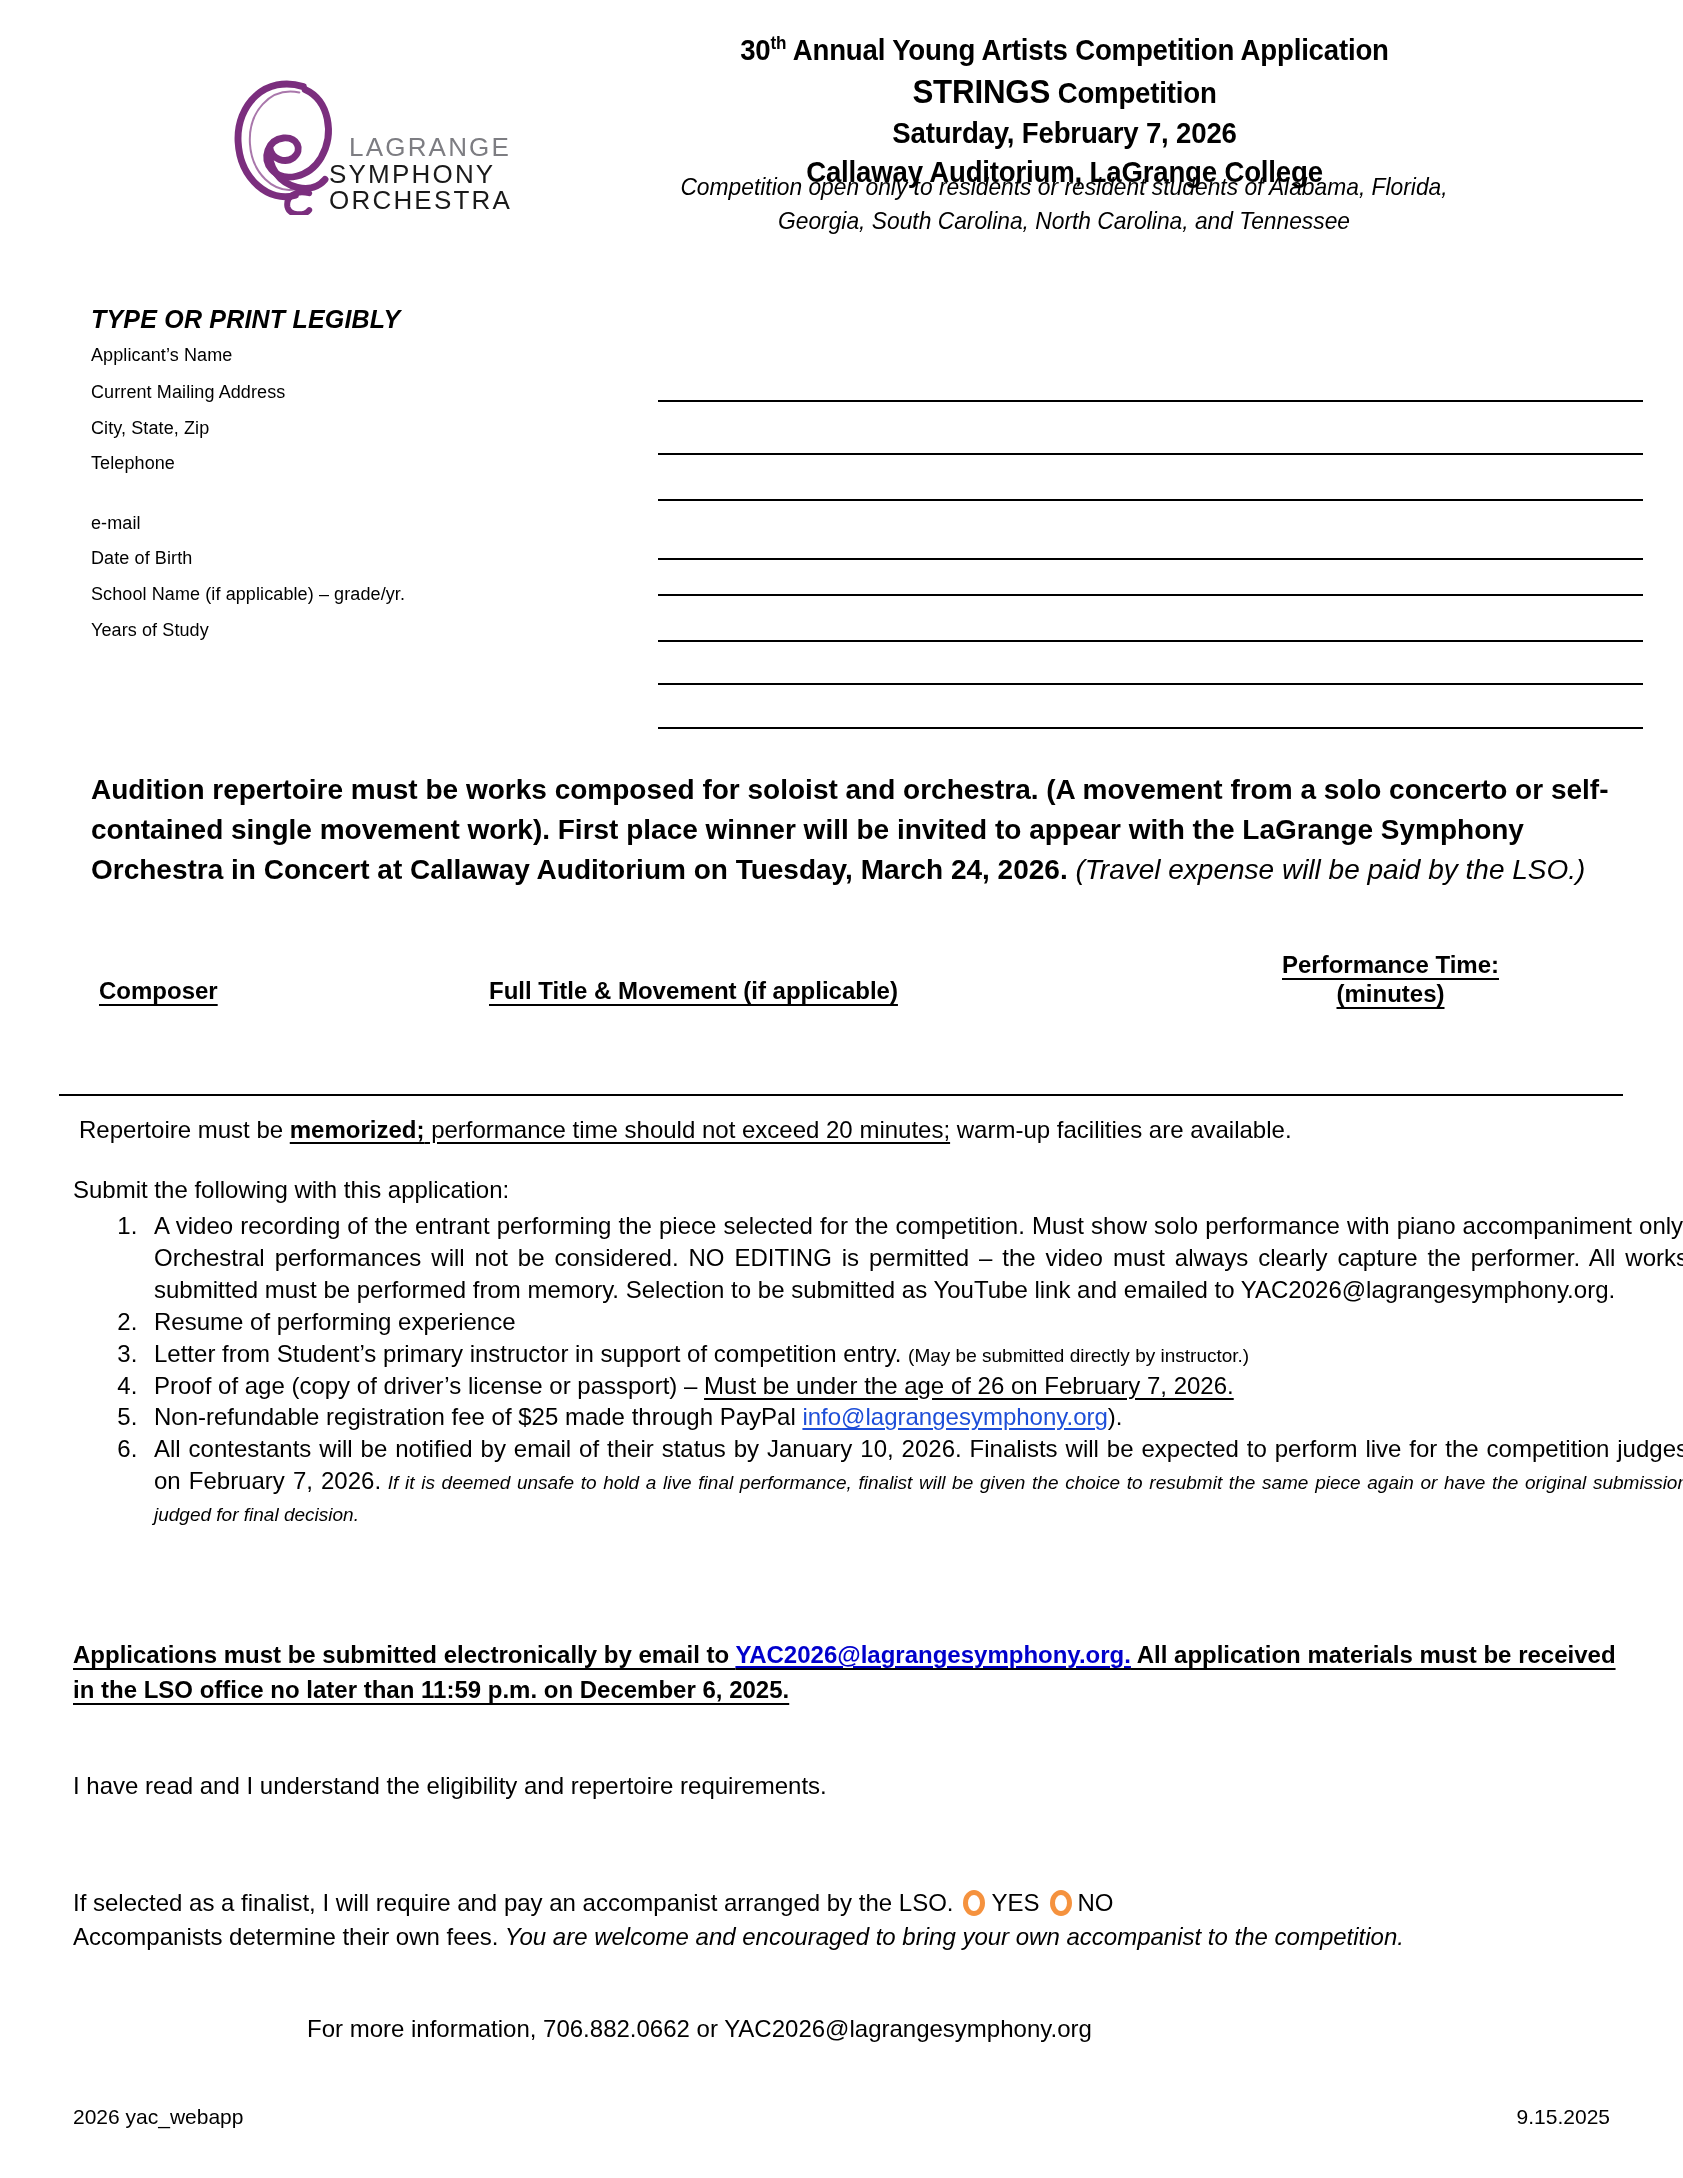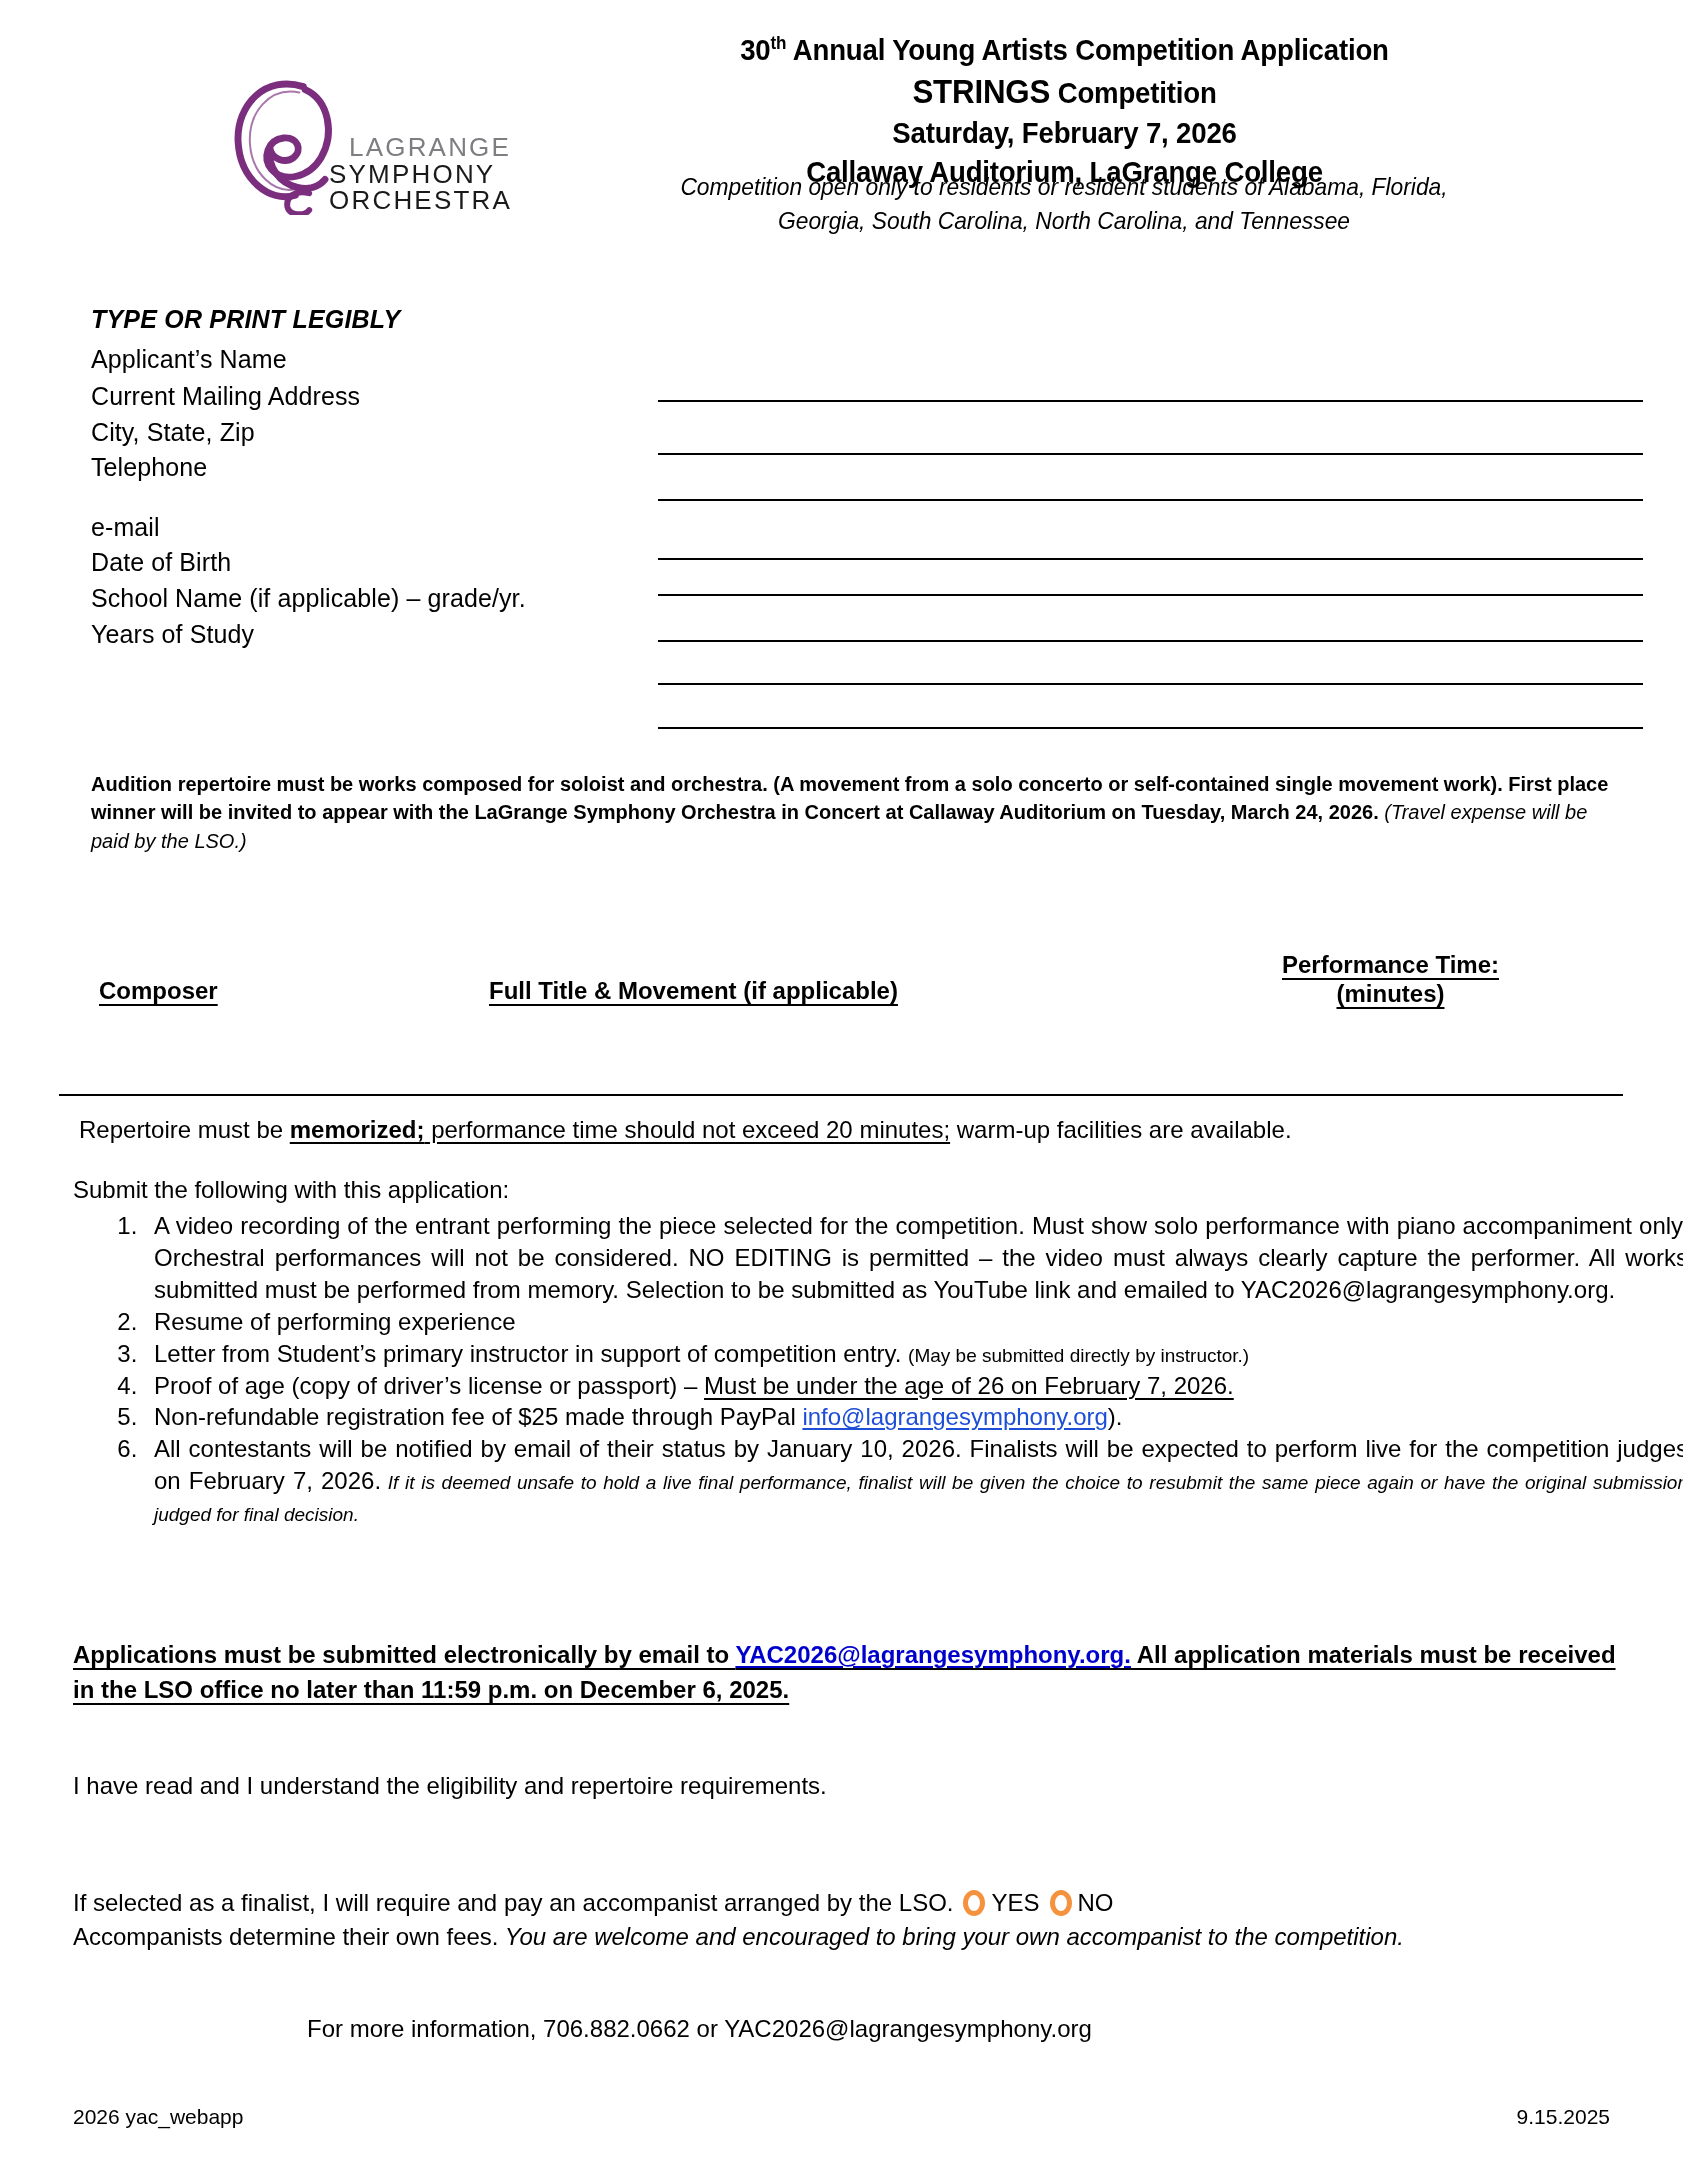--- a/index.html
+++ b/index.html
@@ -110,39 +110,39 @@
     left: 91px;
     top: 8px;
     font-weight: bold;
     font-style: italic;
     font-size: 25px;
     letter-spacing: 0.2px;
   }
   .field-label {
     position: absolute;
     left: 91px;
-    font-size: 25px;
+    font-size: 18px;
     white-space: nowrap;
     letter-spacing: 0.1px;
   }
   .field-rule {
     position: absolute;
     left: 658px;
     width: 985px;
     border-bottom: 2.5px solid #000;
     height: 0;
   }
 
   
   .repertoire-para {
     position: absolute;
     left: 91px;
     top: 770px;
     width: 1530px;
-    font-size: 20px;
+    font-size: 28px;
     line-height: 1.42;
     font-weight: bold;
     text-align: left;
   }
   .repertoire-para .nb {
     font-weight: normal;
     font-style: italic;
   }
 
   

